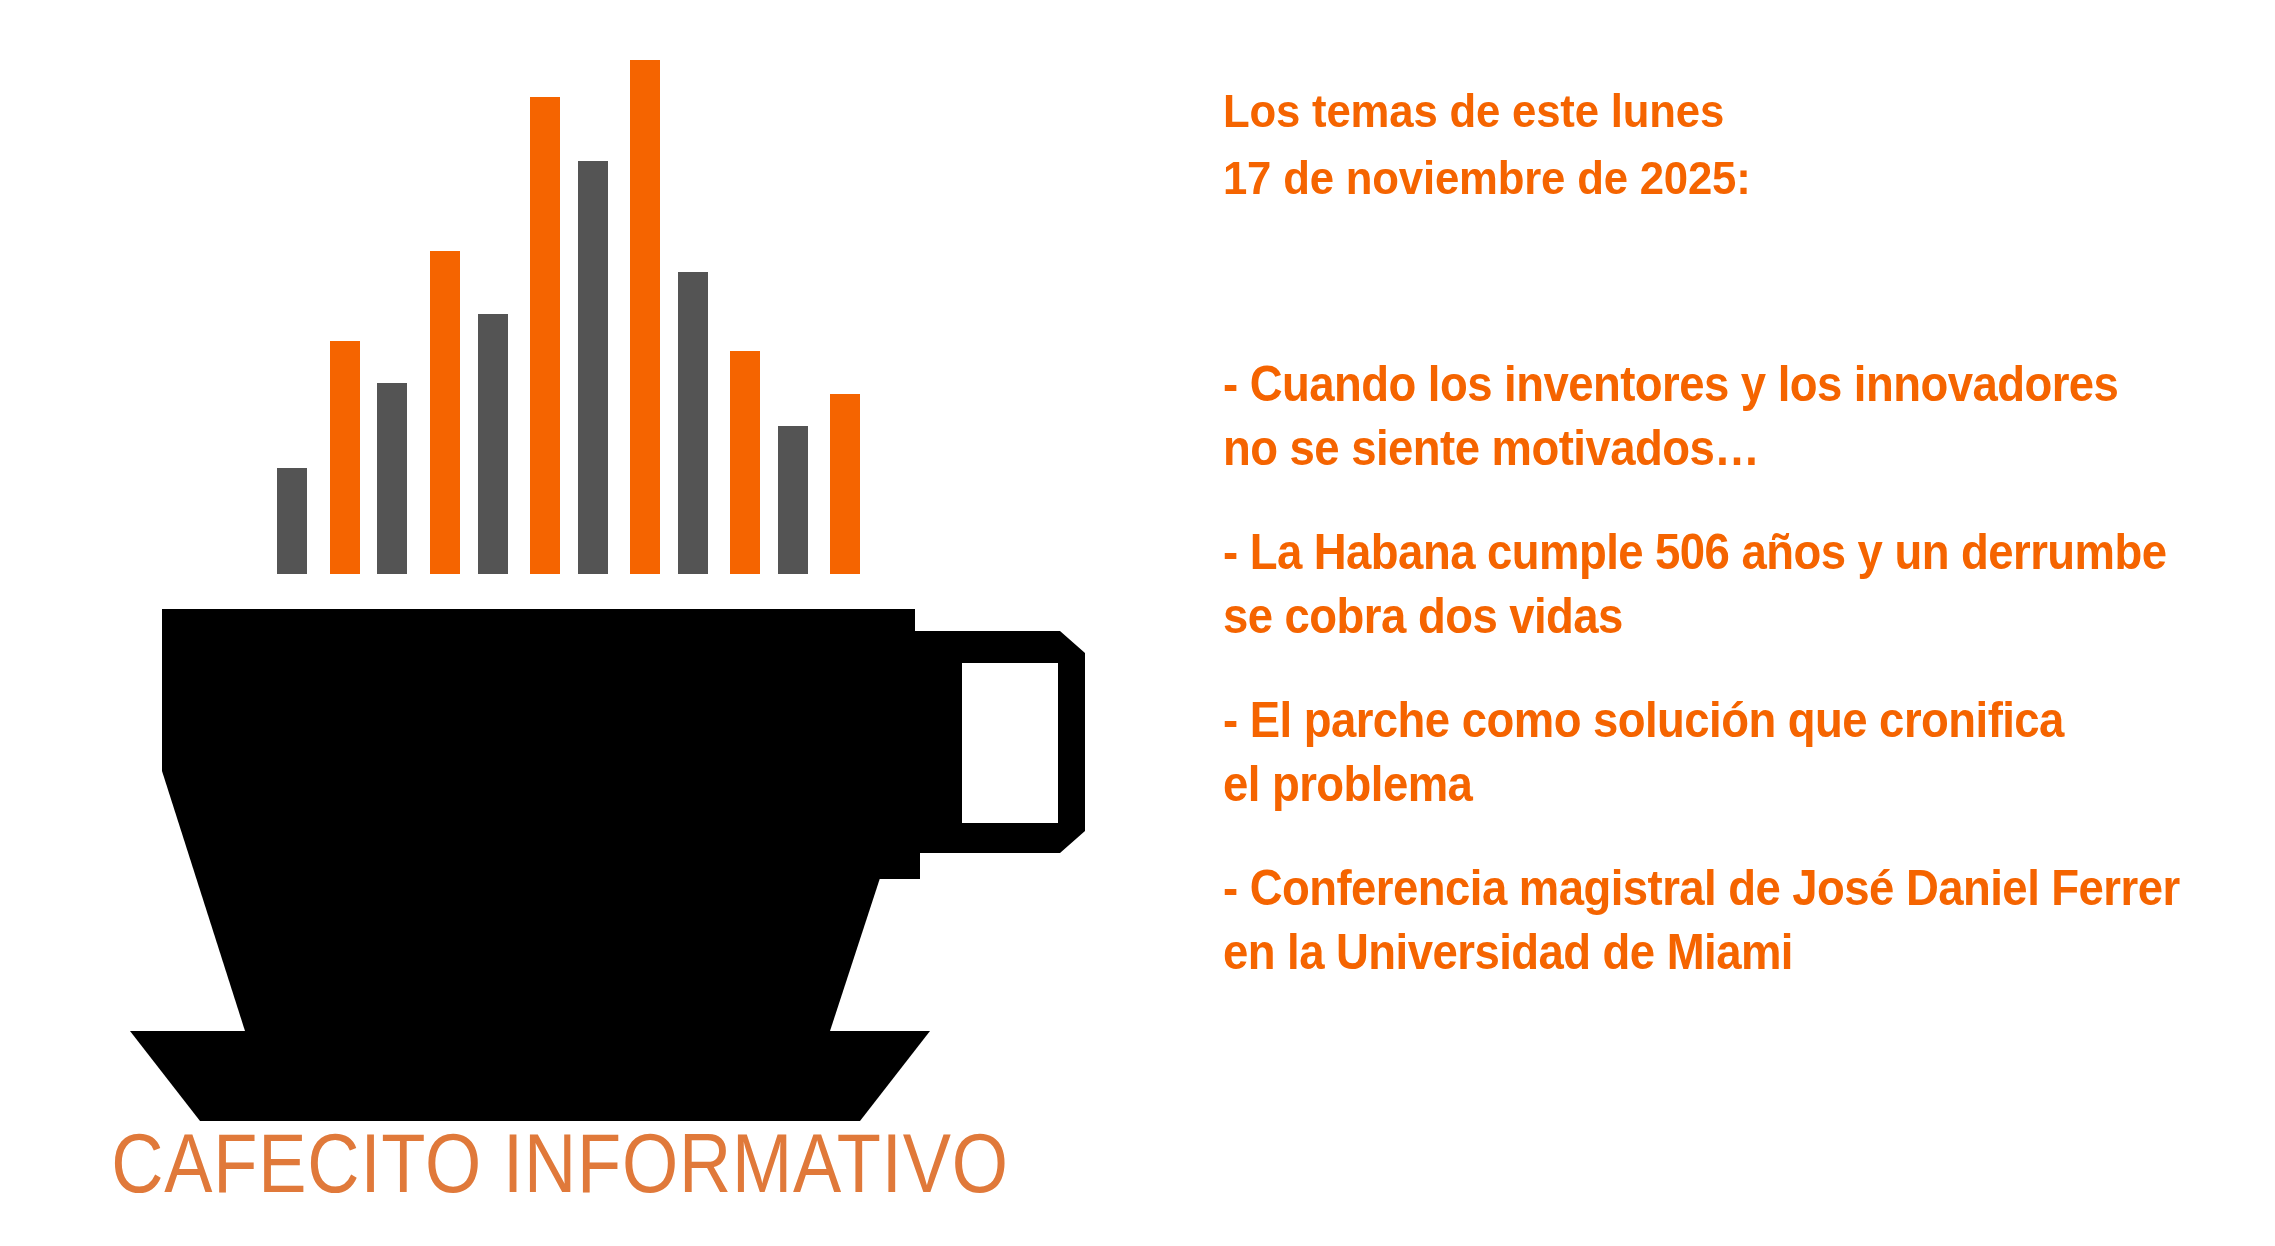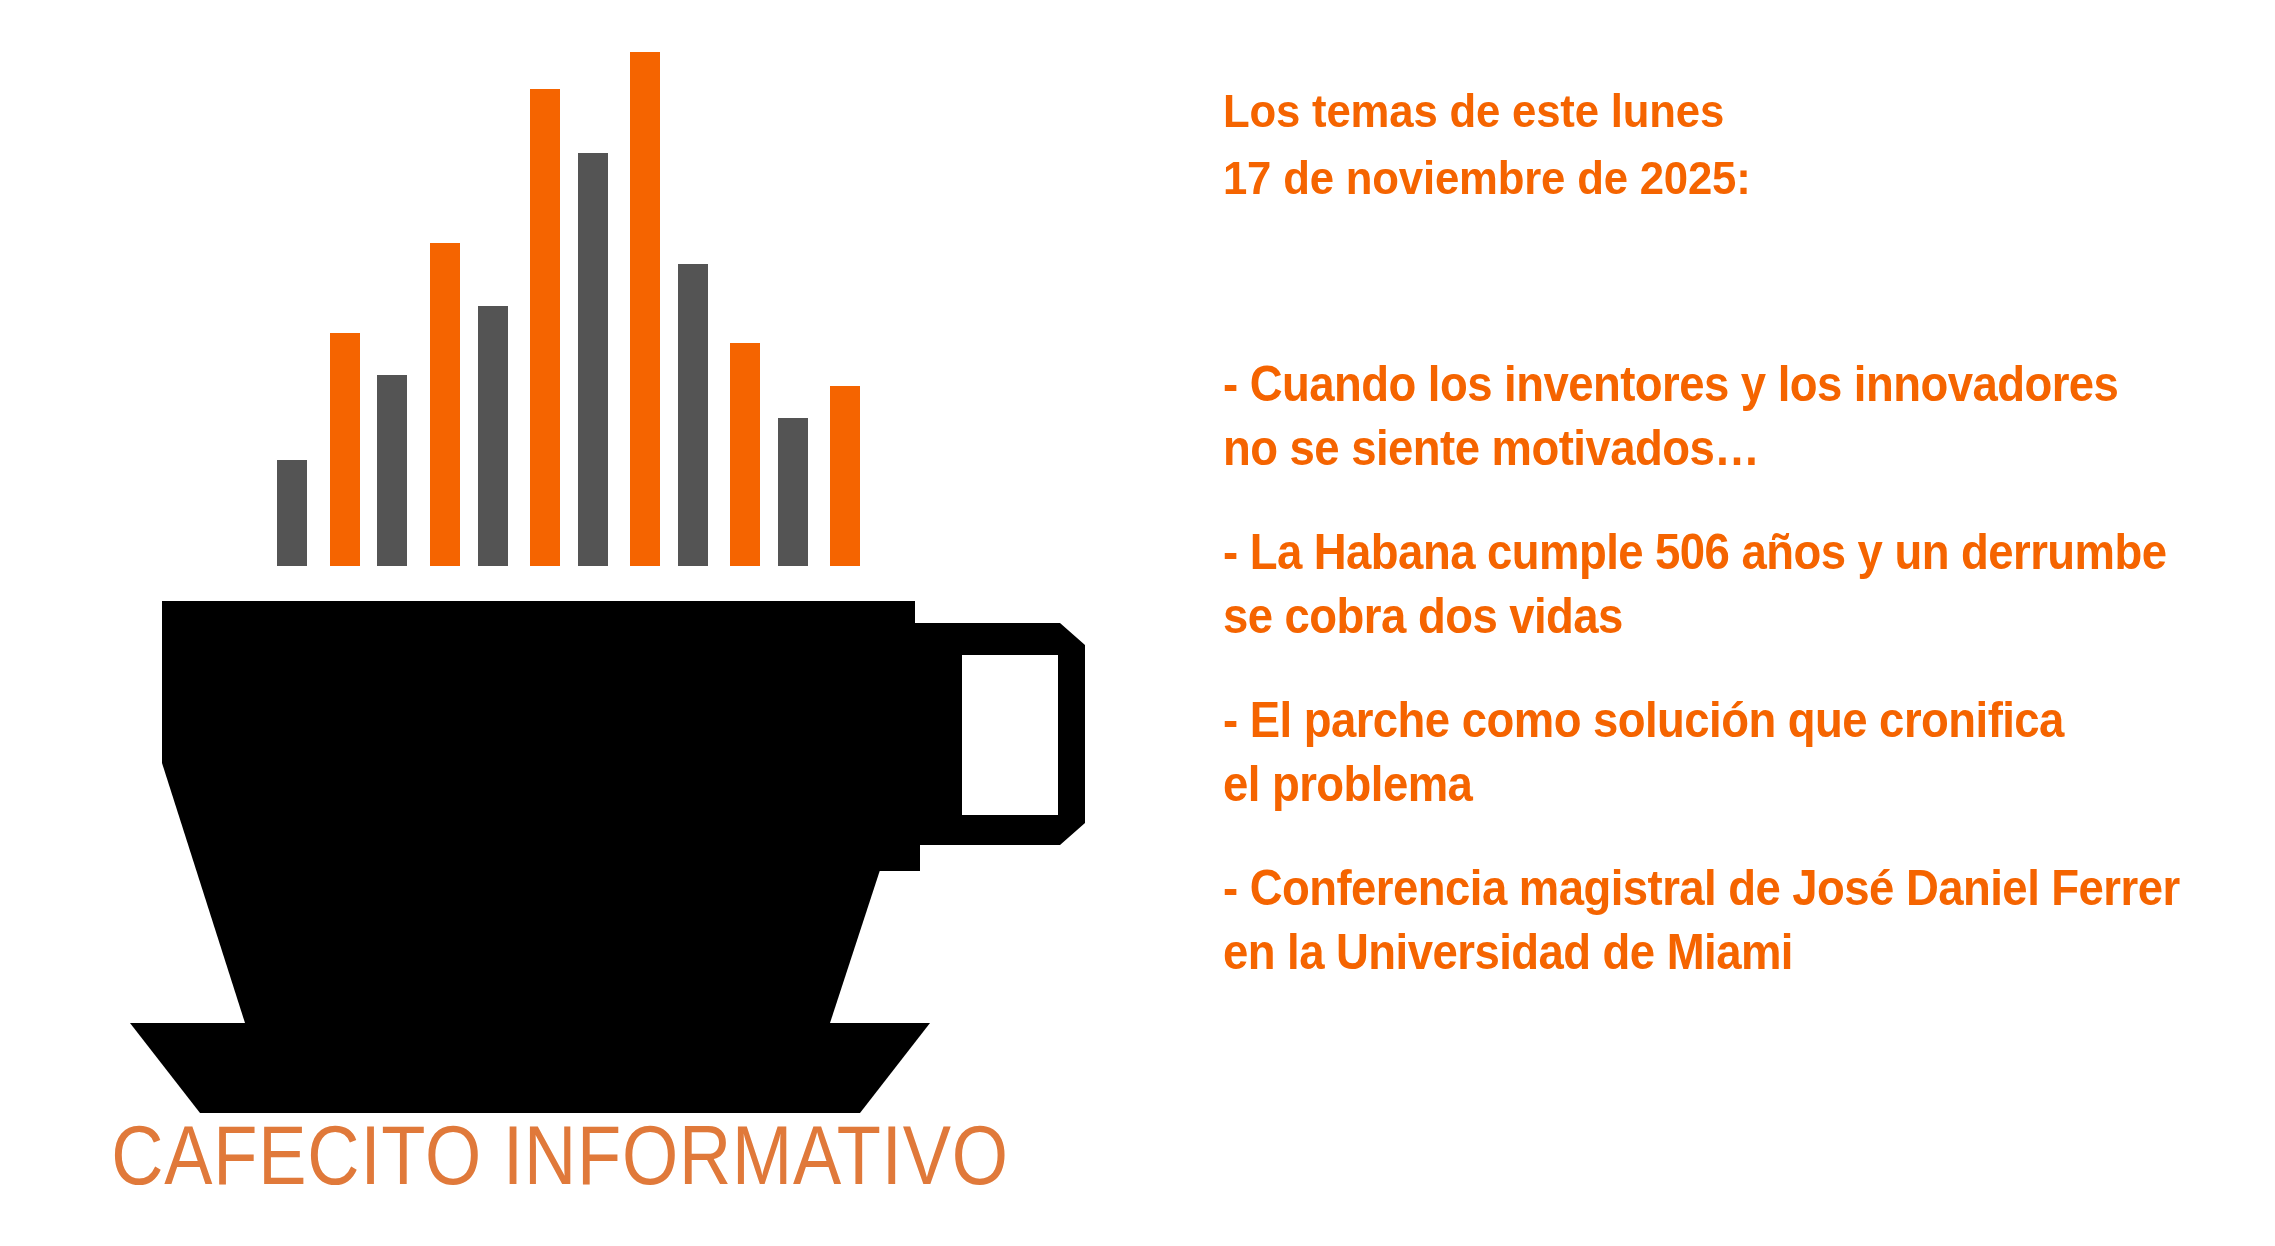--- a/index.html
+++ b/index.html
@@ -13,21 +13,21 @@
     position: relative;
     overflow: hidden;
     font-family: "Liberation Sans", sans-serif;
     -webkit-font-smoothing: antialiased;
   }
 
   
   #logo-panel {
     position: absolute;
     left: 0;
-    top: 8px;
+    top: 16px;
     width: 1120px;
     height: 1081px;
   }
 
   
   #bar-chart {
     position: absolute;
     left: 0;
     top: 0;
     width: 1120px;

